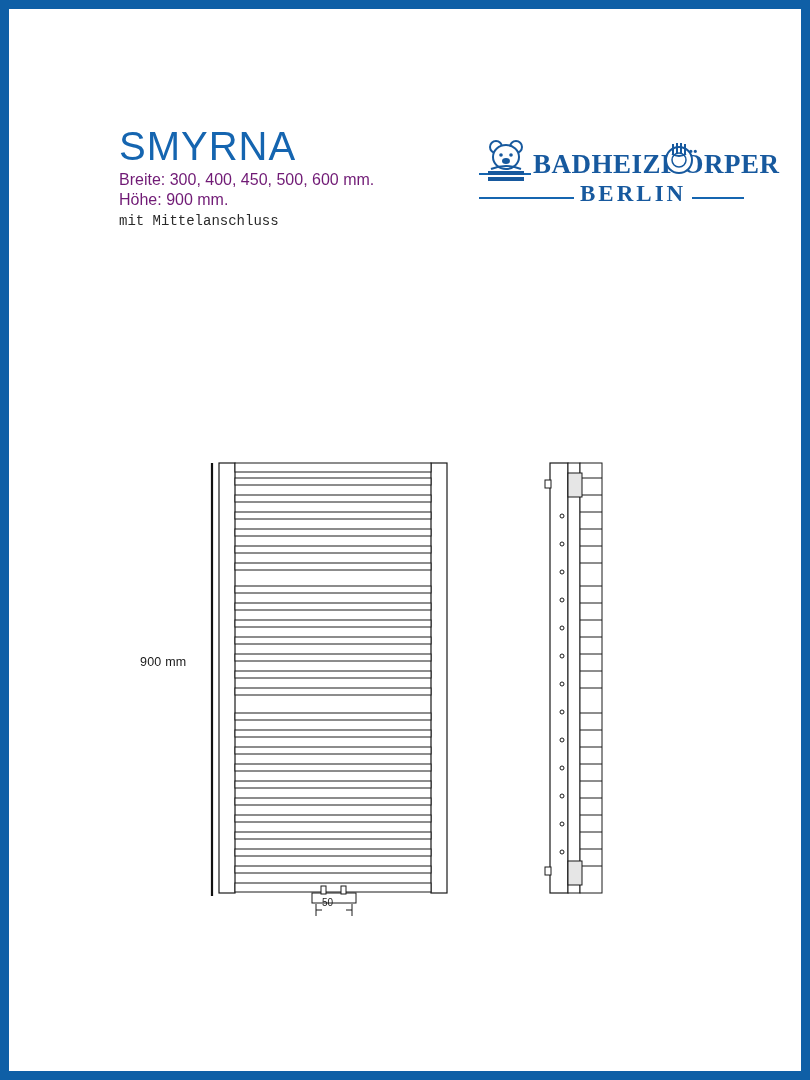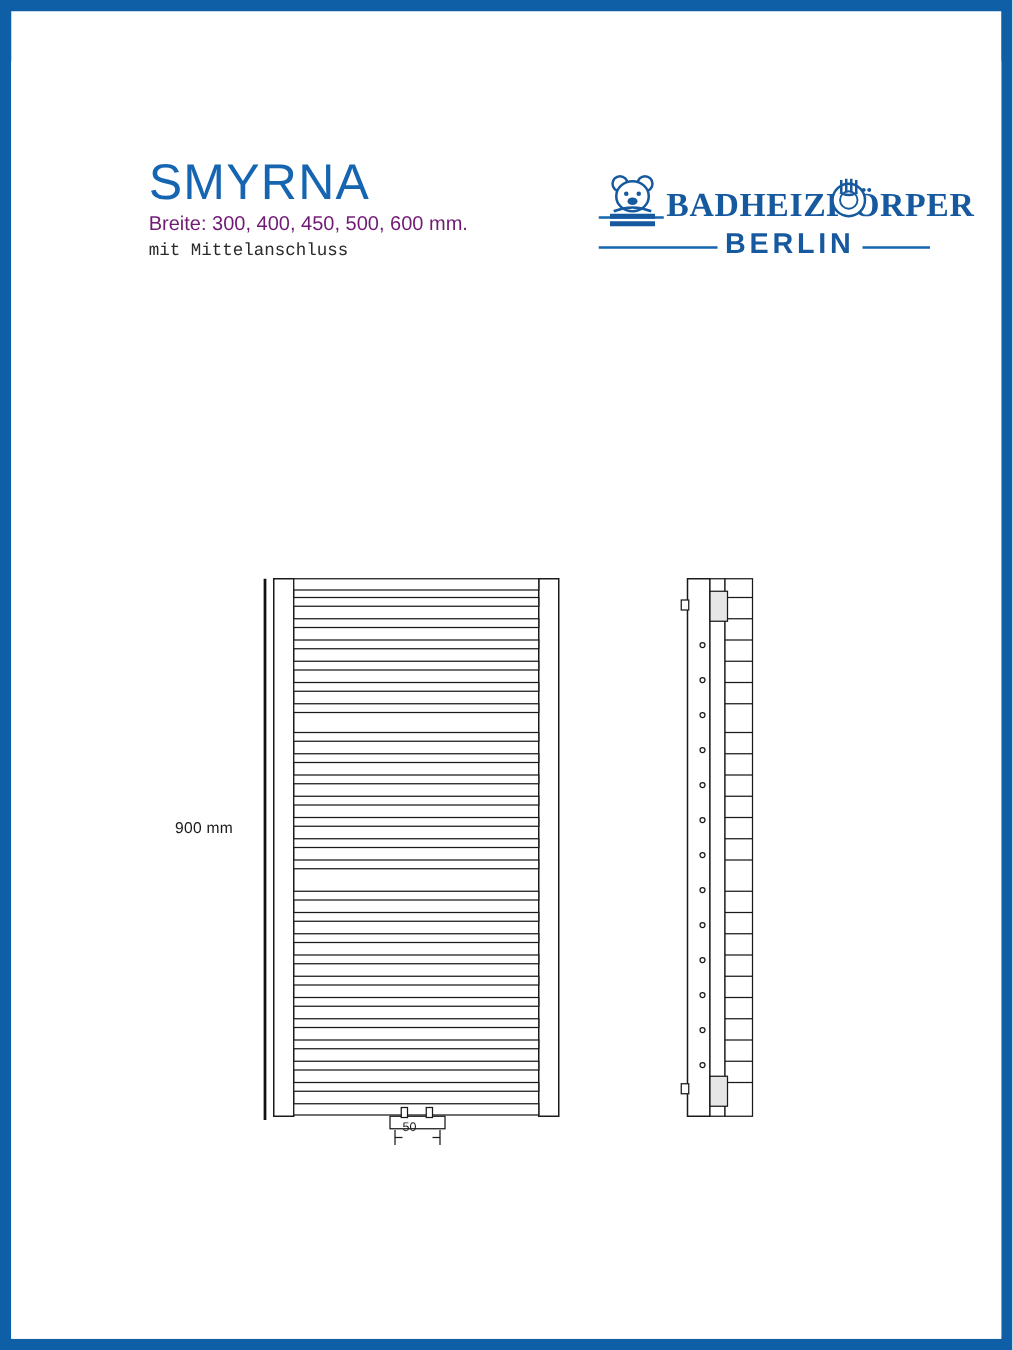--- a/index.html
+++ b/index.html
@@ -99,21 +99,21 @@
     font-size: 27px;
     letter-spacing: 0.5px;
     color: #17599e;
     background: #ffffff;
     padding: 0 2px;
     line-height: 30px;
   }
   .logo-city {
     position: absolute;
     left: 95px; top: 44px;
-    font-family: Liberation Sans, sans-serif;
+    font-family: Liberation Serif, serif;
     font-weight: bold;
     font-size: 23px;
     letter-spacing: 3px;
     color: #17599e;
     background: #ffffff;
     padding: 0 6px;
     line-height: 26px;
   }
   .logo-bear {
     position: absolute;
@@ -155,20 +155,21 @@
 </head>
 <body>
 
 <div class="page">
   <div class="sheet">
 
     <div class="header">
       <div class="title-block">
         <div class="product-title">SMYRNA</div>
         <div class="spec-line">Breite: 300, 400, 450, 500, 600 mm.</div>
+        <div class="spec-line second">Höhe: 900 mm.</div>
         <div class="spec-line third">mit Mittelanschluss</div>
       </div>
 
       <div class="logo">
         <div class="logo-rule-top"></div>
         <div class="logo-rule-bottom"></div>
 
         <div class="logo-bear">
           <svg width="44" height="48" viewBox="0 0 44 48">
             <ellipse cx="11" cy="10" rx="6" ry="6" fill="#ffffff" stroke="#17599e" stroke-width="2"></ellipse>

